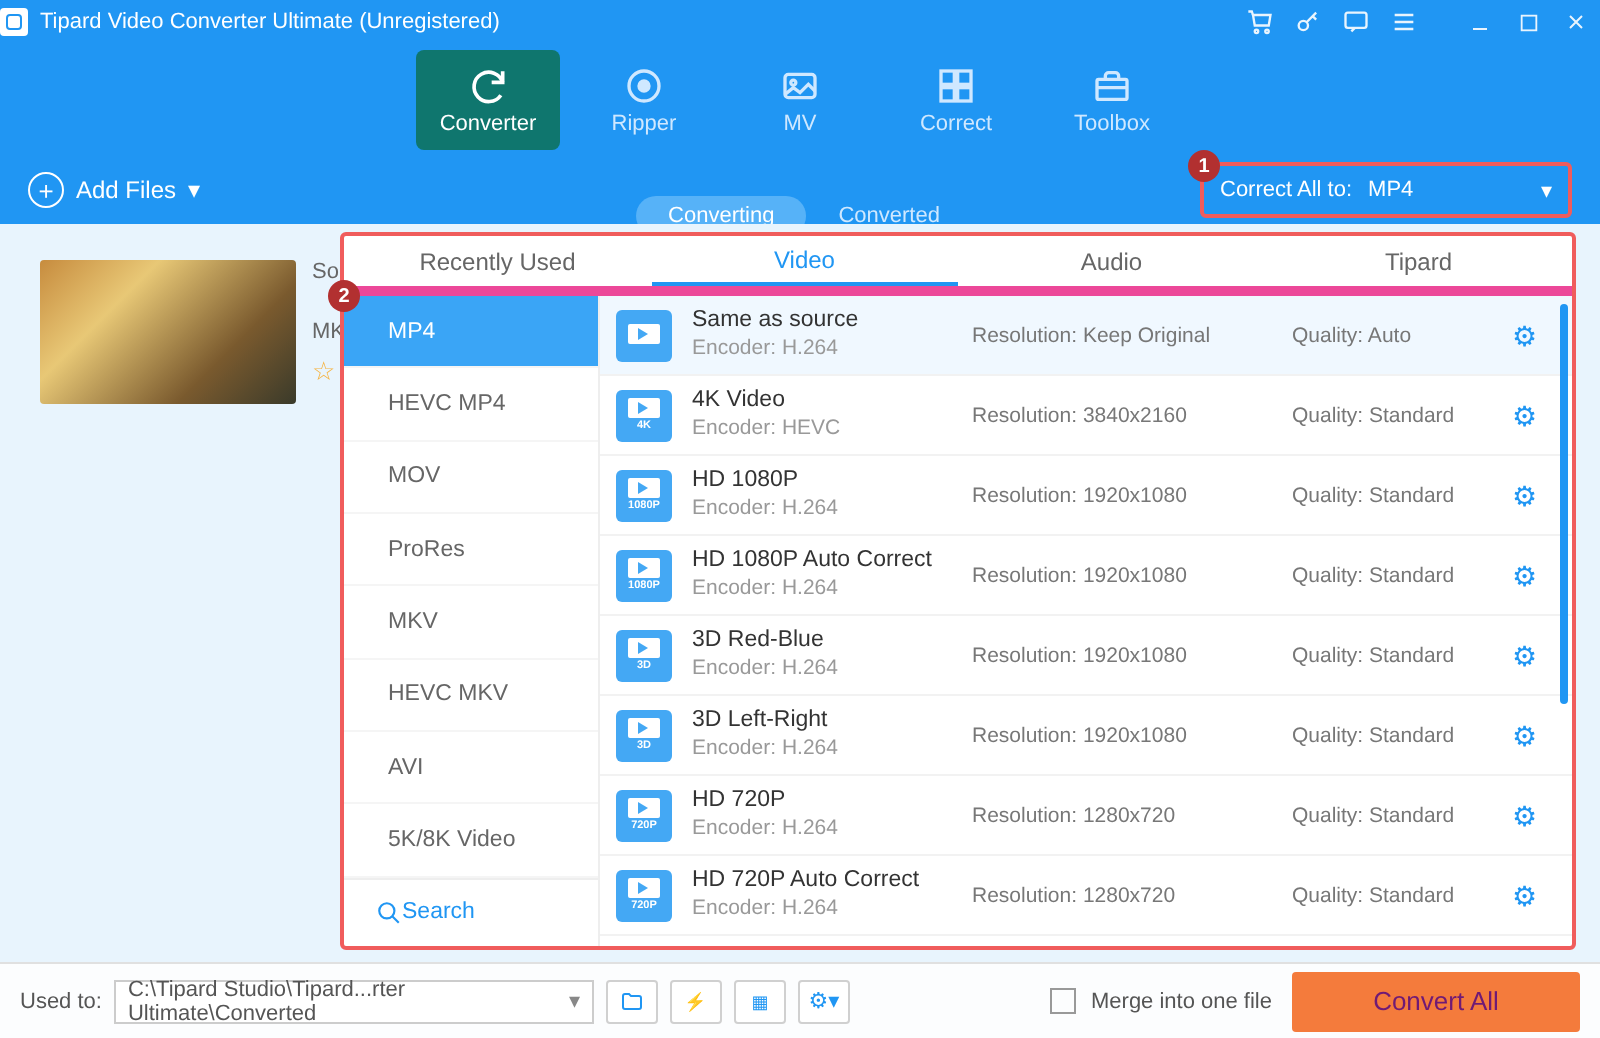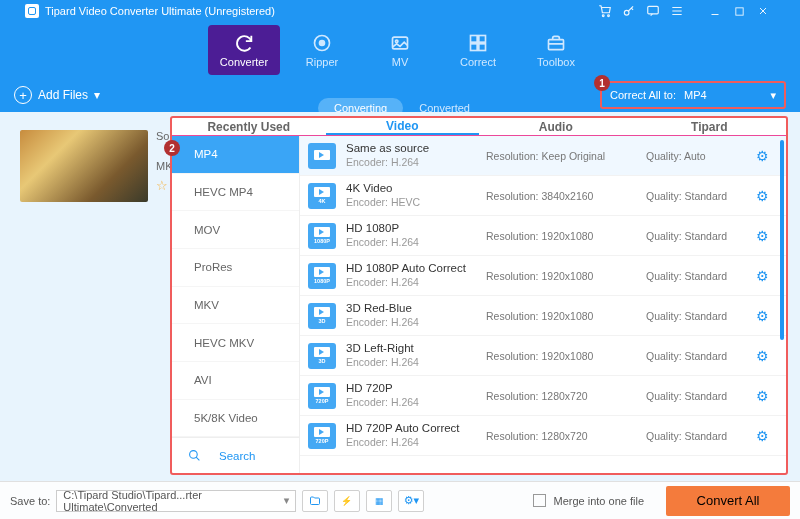--- a/index.html
+++ b/index.html
@@ -1,68 +1,68 @@
 <!DOCTYPE html>
 <html><head>
 <meta charset="utf-8">
 <style>
 * { margin:0; padding:0; box-sizing:border-box; font-family:"Segoe UI",Arial,sans-serif; }
 body { width:800px; height:519px; background:#e8f4fd; overflow:hidden; position:relative; font-size:12px; color:#333; }
-.titlebar { height:22px; background:#2096f3; display:flex; align-items:center; padding:0 25px; color:#fff; font-size:11px; }
+.titlebar { height:22px; background:#2096f3; display:flex; align-items:center; padding:0 0; color:#fff; font-size:11px; }
 .titlebar .logo { width:14px; height:14px; background:#fff; border-radius:2px; margin-right:6px; position:relative; }
 .titlebar .logo:before { content:""; position:absolute; inset:3px; border:1.5px solid #2096f3; border-radius:2px; }
 .titlebar .spacer { flex:1; }
 .titlebar .ticon { width:18px; height:18px; display:flex; align-items:center; justify-content:center; margin:0 3px; opacity:.9; }
 .topnav { height:56px; background:#2096f3; display:flex; align-items:center; justify-content:center; gap:6px; }
 .nav-item { width:72px; height:50px; display:flex; flex-direction:column; align-items:center; justify-content:center; color:#cfe8ff; font-size:11px; border-radius:4px; cursor:pointer; }
-.nav-item.active { background:#4c1d95; color:#fff; }
+.nav-item.active { background:#0f766e; color:#fff; }
 .nav-icon { width:22px; height:22px; margin-bottom:2px; display:flex; align-items:center; justify-content:center; }
 .subbar { height:34px; background:#2096f3; display:flex; align-items:center; padding:0 14px; color:#fff; position:relative; }
 .addfiles-btn { display:flex; align-items:center; gap:6px; color:#fff; font-size:12px; cursor:pointer; }
 .plus-circle { width:18px; height:18px; border:1.5px solid #fff; border-radius:50%; display:flex; align-items:center; justify-content:center; font-size:13px; line-height:1; }
 .subbar-center { position:absolute; left:50%; transform:translateX(-50%); display:flex; align-items:center; gap:4px;margin-top:26px; }
 .pill { background:#56b2f8; color:#fff; padding:4px 16px; border-radius:14px; font-size:11px; }
 .link-tab { color:#cfe8ff; padding:4px 12px; font-size:11px; }
 .convert-all-box { margin-left:auto; border:2px solid #f05c5c; border-radius:3px; height:28px; width:186px; display:flex; align-items:center; padding:0 8px; background:#2096f3; color:#fff; font-size:11px; position:relative; }
 .convert-all-box .fmt-val { margin-left:8px; flex:1; }
 .convert-all-box .chev { color:#fff; }
 .badge1 { position:absolute; top:-8px; left:-8px; width:16px; height:16px; background:#b23030; color:#fff; border-radius:50%; display:flex; align-items:center; justify-content:center; font-size:10px; font-weight:bold; }
 .body { position:absolute; top:112px; left:0; right:0; bottom:38px; background:#e8f4fd; }
 .thumb { position:absolute; left:20px; top:18px; width:128px; height:72px; background:linear-gradient(135deg,#c78c3e 0%,#e8c876 30%,#7a5a2e 70%,#3a3a2a 100%); border-radius:2px; }
 .thumb-info { position:absolute; left:156px; top:18px; font-size:11px; color:#666; }
 .thumb-info .star { color:#f6b340; margin-top:6px; font-size:13px; }
 .format-panel { position:absolute; left:170px; top:4px; right:12px; bottom:6px; background:#fff; border:2px solid #f05c5c; border-radius:3px; display:flex; flex-direction:column; }
 .badge2 { position:absolute; top:22px; left:-8px; width:16px; height:16px; background:#b23030; color:#fff; border-radius:50%; display:flex; align-items:center; justify-content:center; font-size:10px; font-weight:bold; z-index:5; }
-.panel-tabs { height:18px; display:flex; border-bottom:1px solid #ec4899;font-weight:bold; }
+.panel-tabs { height:30px; display:flex; border-bottom:5px solid #ec4899; }
 .panel-tab { flex:1; display:flex; align-items:center; justify-content:center; font-size:12px; color:#666; cursor:pointer; }
 .panel-tab.active { color:#2096f3; border-bottom:2px solid #2096f3; }
 .panel-body { flex:1; display:flex; min-height:0; }
 .sidebar { width:128px; border-right:1px solid #eee; overflow:hidden; display:flex; flex-direction:column; }
 .side-item { height:38px; display:flex; align-items:center; padding-left:22px; font-size:11.5px; color:#666; cursor:pointer; border-bottom:1px solid #f5f5f5; }
 .side-item.sel { background:#3aa5f6; color:#fff; }
-.side-search { height:36px; display:flex; align-items:center; padding-left:16px; color:#2096f3; font-size:11.5px; gap:18px; margin-top:auto; border-top:1px solid #eee; }
+.side-search { height:36px; display:flex; align-items:center; padding-left:16px; color:#2096f3; font-size:11.5px; gap:0; margin-top:auto; border-top:1px solid #eee; }
 .fmt-list { flex:1; overflow:hidden; position:relative; }
 .fmt-row { height:40px; display:flex; align-items:center; padding:0 10px 0 8px; border-bottom:1px solid #f2f2f2; gap:10px; }
 .fmt-row.sel { background:#f0f8ff; }
 .fmt-icon { width:28px; height:26px; background:#44a8f4; border-radius:3px; display:flex; flex-direction:column; align-items:center; justify-content:center; color:#fff; font-size:5.5px; font-weight:bold; }
 .fmt-icon .top { width:16px; height:10px; background:#fff; border-radius:1px; margin-bottom:1px; position:relative; }
 .fmt-icon .top:after { content:""; position:absolute; left:5px; top:2px; border-left:5px solid #44a8f4; border-top:3px solid transparent; border-bottom:3px solid transparent; }
 .fmt-text { display:flex; flex-direction:column; justify-content:flex-end; width:130px; line-height:1.3; }
 .fmt-title { font-size:11.5px; color:#333; }
 .fmt-sub { font-size:10.5px; color:#999; }
 .fmt-res { width:150px; font-size:10.5px; color:#777; }
 .fmt-q { width:100px; font-size:10.5px; color:#777; }
 .fmt-gear { color:#2096f3; font-size:14px; cursor:pointer; }
 .fmt-scroll { position:absolute; right:2px; top:4px; width:4px; height:200px; background:#2096f3; border-radius:2px; }
 .bottombar { position:absolute; left:0; right:0; bottom:0; height:38px; background:#fcfdfe; border-top:1px solid #e0e0e0; display:flex; align-items:center; padding:0 10px; font-size:11px; color:#555; gap:6px; }
 .path-input { flex:0 0 240px; height:22px; border:1px solid #ccc; background:#fff; padding:0 6px; font-size:11px; display:flex; align-items:center; justify-content:space-between; color:#555; }
 .mini-btn { width:26px; height:22px; border:1px solid #d0d0d0; background:#fff; display:flex; align-items:center; justify-content:center; color:#2096f3; font-size:12px; border-radius:2px; cursor:pointer; }
 .merge { margin-left:auto; display:flex; align-items:center; gap:8px; color:#555; }
 .merge .chk { width:13px; height:13px; border:1px solid #999; }
-.convert-btn { width:124px; height:30px; background:#f47b3c; color:#000000; display:flex; align-items:center; justify-content:center; font-size:13px; margin-left:16px; border-radius:2px; cursor:pointer; }
+.convert-btn { width:144px; height:30px; background:#f47b3c; color:#701a75; display:flex; align-items:center; justify-content:center; font-size:13px; margin-left:4px; border-radius:2px; cursor:pointer; }
 svg { display:block; }
 </style>
 </head>
 <body>
 
 <div class="titlebar">
   <div class="logo"></div>
   <span>Tipard Video Converter Ultimate (Unregistered)</span>
   <div class="spacer"></div>
   <div class="ticon">
@@ -322,21 +322,21 @@
 
     <div class="fmt-res"></div>
     <div class="fmt-q"></div>
     </div>
         </div>
     </div>
   </div>
 </div>
 
 <div class="bottombar">
-  <span>Save to:</span>
+  <span>Used to:</span>
   <div class="path-input">
     <span>C:\Tipard Studio\Tipard...rter Ultimate\Converted</span>
     <span style="color:#888">▾</span>
   </div>
   <div class="mini-btn">
       <svg width="14" height="12" viewBox="0 0 24 24" fill="none" stroke="#2096f3" stroke-width="2">
         <path d="M3 6a2 2 0 012-2h4l2 2h8a2 2 0 012 2v9a2 2 0 01-2 2H5a2 2 0 01-2-2z"></path>
       </svg>
     </div>
   <div class="mini-btn">

